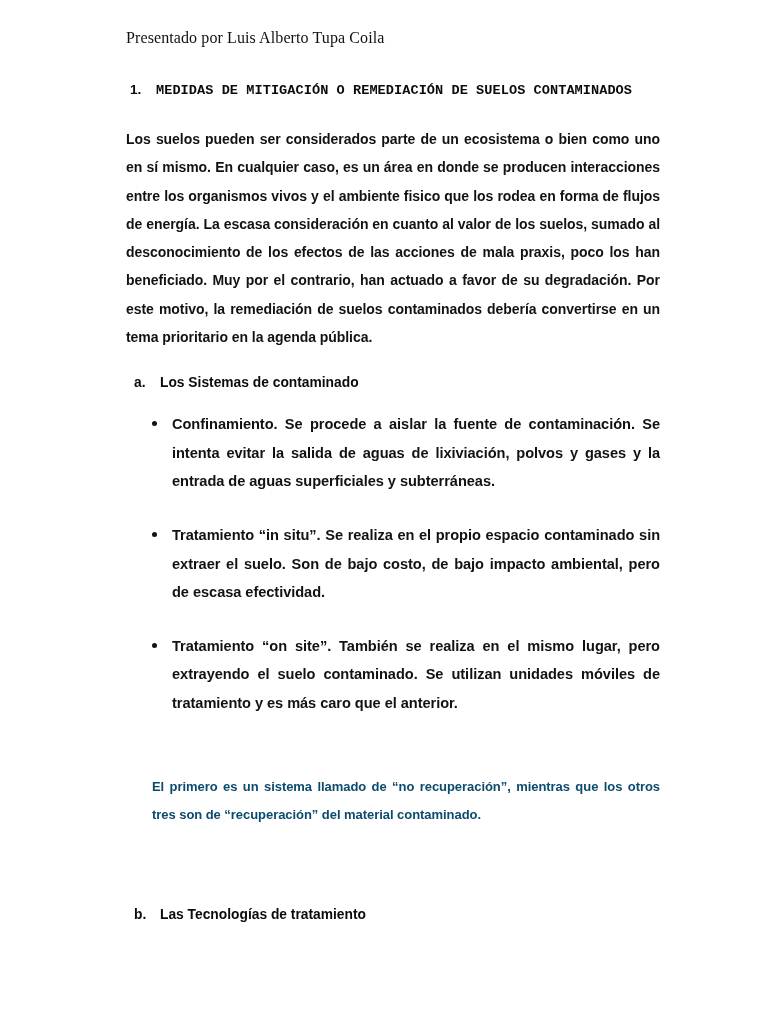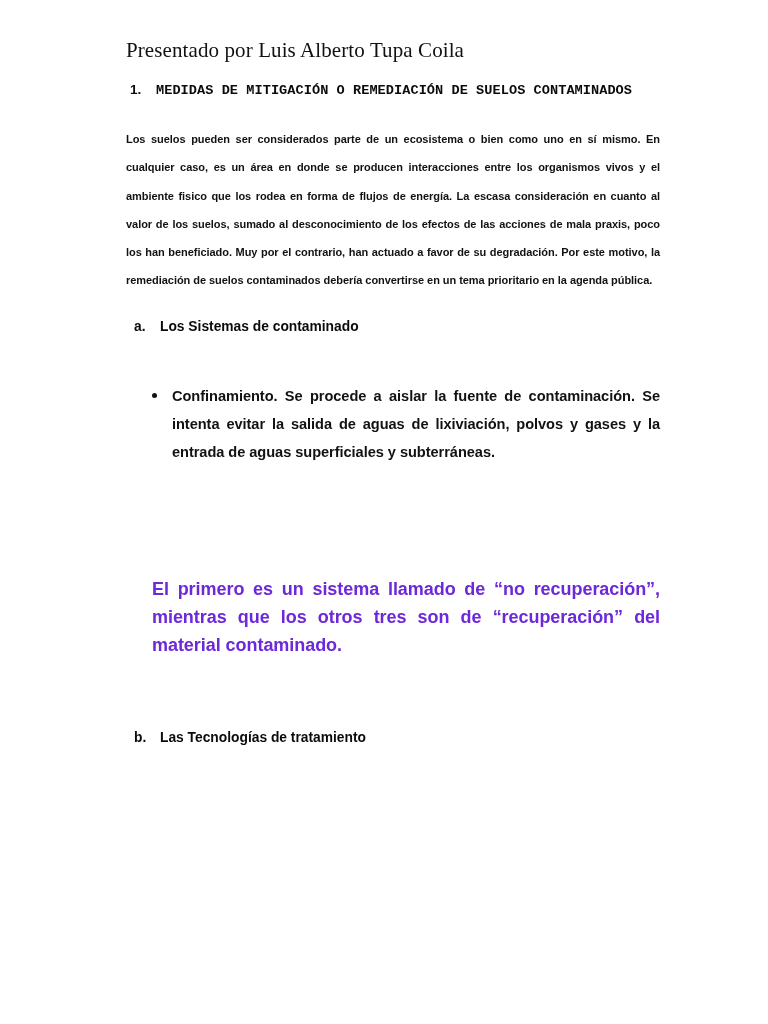--- a/index.html
+++ b/index.html
@@ -21,23 +21,23 @@
     width: 768px;
     height: 1024px;
     background: #ffffff;
     box-sizing: border-box;
   }
 
   
   .doc-header {
     position: absolute;
     left: 126px;
-    top: 38px;
+    top: 29px;
     font-family: "Liberation Serif", "DejaVu Serif", serif;
-    font-size: 21px;
+    font-size: 16px;
     font-weight: 400;
     color: #111111;
     letter-spacing: 0.1px;
     white-space: nowrap;
   }
 
   
   .content {
     position: absolute;
     left: 126px;
@@ -61,21 +61,21 @@
     flex: 0 0 26px;
     font-weight: 700;
   }
   .num-heading .htext {
     flex: 1 1 auto;
     font-family: Liberation Mono, monospace;
   }
 
   
   .body-par {
-    font-size: 11px;
+    font-size: 14px;
     font-weight: 600;
     line-height: 28.3px;
     text-align: justify;
     text-justify: inter-word;
     color: #121212;
     margin: 0;
     letter-spacing: -0.05px;
   }
   .body-par.lead { margin-top: 27px; }
 
@@ -102,42 +102,41 @@
   .bullet-item {
     position: relative;
     padding-left: 46px;
     font-size: 14.6px;
     font-weight: 600;
     line-height: 28.3px;
     text-align: justify;
     text-justify: inter-word;
     color: #121212;
     letter-spacing: -0.05px;
-    margin-top: 28px;
   }
   .bullet-item .dot {
     position: absolute;
     left: 26px;
     top: 11px;
     width: 5px;
     height: 5px;
     background: #121212;
     border-radius: 50%;
   }
 
   
   .indent-par {
-    margin: 0 0 0 26px;
+    margin: 0 0 7px 26px;
     width: 508px;
-    font-size: 18px;
+    font-size: 13px;
     font-weight: 600;
     line-height: 28.3px;
     text-align: justify;
     text-justify: inter-word;
-    color: #6d28d9;
+    color: #0c4a6e;
     letter-spacing: -0.05px;
   }
   .sp-20 { height: 20px; }
   .sp-24 { height: 24px; }
   .sp-26 { height: 26px; }
   .sp-30 { height: 30px; }
   .sp-70 { height: 70px; }
 </style>
 </head>
 <body>
@@ -163,21 +162,29 @@
     </div>
 
     <div class="sp-20"></div>
 
     <ul class="bullets">
       <li class="bullet-item">
         <span class="dot"></span>
         <span>Confinamiento. Se procede a aislar la fuente de contaminación. Se intenta evitar la salida de aguas de lixiviación, polvos y gases y la entrada de aguas superficiales y subterráneas.</span>
       </li>
       <div class="sp-26"></div>
+      <li class="bullet-item">
+        <span class="dot"></span>
+        <span>Tratamiento “in situ”. Se realiza en el propio espacio contaminado sin extraer el suelo. Son de bajo costo, de bajo impacto ambiental, pero de escasa efectividad.</span>
+      </li>
       <div class="sp-26"></div>
+      <li class="bullet-item">
+        <span class="dot"></span>
+        <span>Tratamiento “on site”. También se realiza en el mismo lugar, pero extrayendo el suelo contaminado. Se utilizan unidades móviles de tratamiento y es más caro que el anterior.</span>
+      </li>
       <div class="sp-26"></div>
     </ul>
 
     <div class="sp-30"></div>
 
     <p class="indent-par">El primero es un sistema llamado de “no recuperación”, mientras que los otros tres son de “recuperación” del material contaminado.</p>
 
     <div class="sp-70"></div>
 
     <div class="letter-heading">

